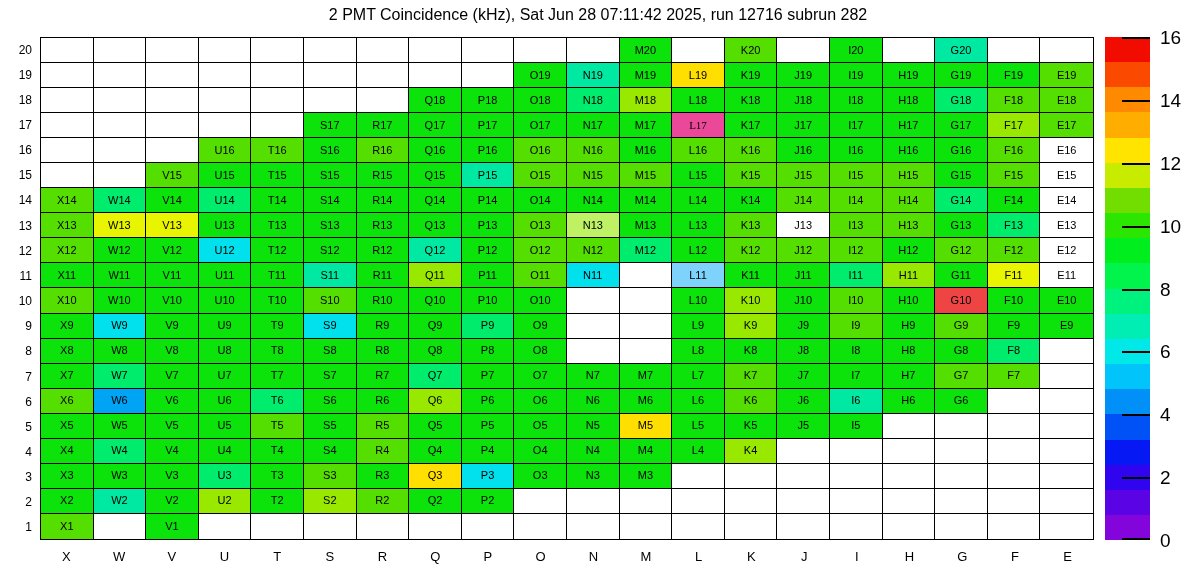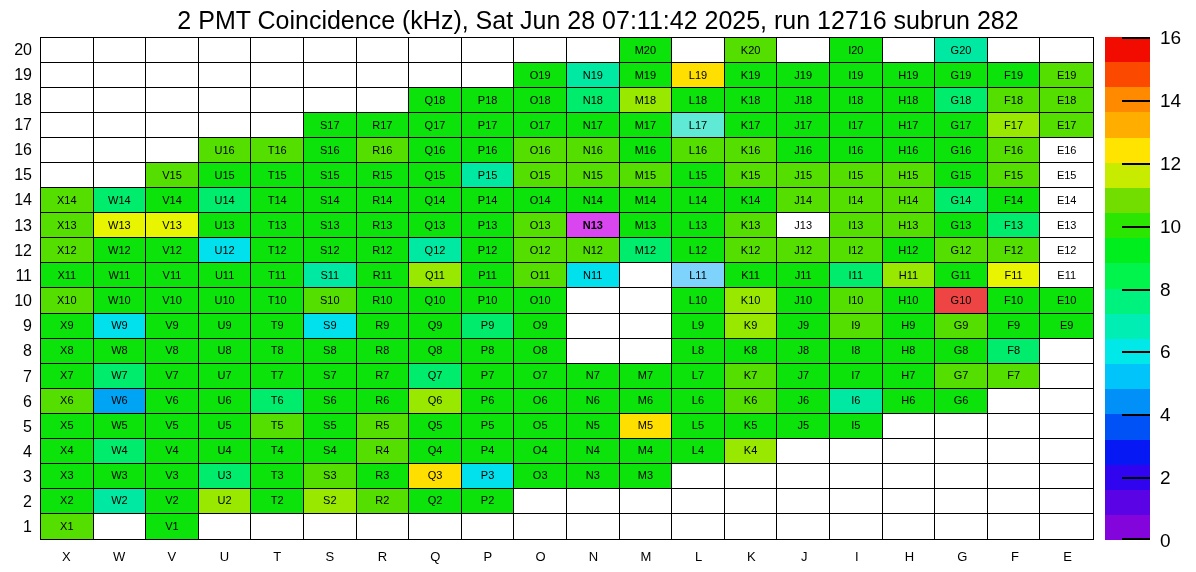--- a/index.html
+++ b/index.html
@@ -1,28 +1,28 @@
 <!DOCTYPE html>
 <html><head>
 <meta charset="utf-8">
 <style>
   html,body{margin:0;padding:0;background:#fff;}
   body{width:1196px;height:572px;overflow:hidden;font-family:"Liberation Sans",sans-serif;color:#000;}
   .canvas{position:relative;width:1196px;height:572px;background:#fff;}
-  .title{position:absolute;top:6px;left:0;width:100%;text-align:center;font-size:25px;letter-spacing:0;white-space:nowrap;}
+  .title{position:absolute;top:6px;left:0;width:100%;text-align:center;font-size:16px;letter-spacing:0;white-space:nowrap;}
   .grid{position:absolute;left:40px;top:37px;width:1054px;height:503px;
         display:grid;grid-template-columns:repeat(20,1fr);grid-template-rows:repeat(20,1fr);
         border:1px solid #000;box-sizing:border-box;background:#fff;}
   .cell{border-right:1px solid #000;border-bottom:1px solid #000;box-sizing:border-box;
         display:flex;align-items:center;justify-content:center;
         font-size:11px;line-height:1;overflow:hidden;}
   .grid > .cell:nth-child(20n){border-right:0;}
   .grid > .cell:nth-last-child(-n+20){border-bottom:0;}
   .row-label{position:absolute;left:0;width:32px;display:flex;align-items:center;justify-content:flex-end;
-             font-size:16px;}
+             font-size:12px;}
   .col-label{position:absolute;top:547px;height:18px;display:flex;align-items:center;justify-content:center;
              font-size:13px;}
   .colorbar{position:absolute;left:1105px;top:37px;width:45px;height:503px;display:flex;flex-direction:column;}
   .band{flex:1 1 auto;}
   .cbar-tick{position:absolute;height:2px;background:#000;}
   .cbar-label{position:absolute;font-size:19px;transform:translateY(-50%);line-height:1;}
 </style>
 </head>
 <body>
 
@@ -116,21 +116,21 @@
       <div class="cell" style="background: rgb(255, 255, 255);"></div>
       <div class="cell" style="background: rgb(255, 255, 255);"></div>
       <div class="cell" style="background: rgb(255, 255, 255);"></div>
       <div class="cell" style="background: rgb(11, 227, 11);">S17</div>
       <div class="cell" style="background: rgb(11, 227, 11);">R17</div>
       <div class="cell" style="background: rgb(11, 227, 11);">Q17</div>
       <div class="cell" style="background: rgb(11, 227, 11);">P17</div>
       <div class="cell" style="background: rgb(11, 227, 11);">O17</div>
       <div class="cell" style="background: rgb(11, 227, 11);">N17</div>
       <div class="cell" style="background: rgb(11, 227, 11);">M17</div>
-      <div class="cell" style="background: #5eead4;">L17</div>
+      <div class="cell" style="background: #ec4899; font-family: Liberation Serif, serif;">L17</div>
       <div class="cell" style="background: rgb(11, 227, 11);">K17</div>
       <div class="cell" style="background: rgb(11, 227, 11);">J17</div>
       <div class="cell" style="background: rgb(11, 227, 11);">I17</div>
       <div class="cell" style="background: rgb(11, 227, 11);">H17</div>
       <div class="cell" style="background: rgb(11, 227, 11);">G17</div>
       <div class="cell" style="background: rgb(152, 232, 0);">F17</div>
       <div class="cell" style="background: rgb(85, 223, 0);">E17</div>
       <div class="cell" style="background: rgb(255, 255, 255);"></div>
       <div class="cell" style="background: rgb(255, 255, 255);"></div>
       <div class="cell" style="background: rgb(255, 255, 255);"></div>
@@ -194,21 +194,21 @@
       <div class="cell" style="background: rgb(85, 223, 0);">X13</div>
       <div class="cell" style="background: rgb(232, 244, 0);">W13</div>
       <div class="cell" style="background: rgb(232, 244, 0);">V13</div>
       <div class="cell" style="background: rgb(11, 227, 11);">U13</div>
       <div class="cell" style="background: rgb(11, 227, 11);">T13</div>
       <div class="cell" style="background: rgb(11, 227, 11);">S13</div>
       <div class="cell" style="background: rgb(11, 227, 11);">R13</div>
       <div class="cell" style="background: rgb(11, 227, 11);">Q13</div>
       <div class="cell" style="background: rgb(11, 227, 11);">P13</div>
       <div class="cell" style="background: rgb(85, 223, 0);">O13</div>
-      <div class="cell" style="background: #d946ef; font-weight: bold;">N13</div>
+      <div class="cell" style="background: #bef264;">N13</div>
       <div class="cell" style="background: rgb(11, 227, 11);">M13</div>
       <div class="cell" style="background: rgb(11, 227, 11);">L13</div>
       <div class="cell" style="background: rgb(85, 223, 0);">K13</div>
       <div class="cell" style="background: rgb(255, 255, 255);">J13</div>
       <div class="cell" style="background: rgb(85, 223, 0);">I13</div>
       <div class="cell" style="background: rgb(85, 223, 0);">H13</div>
       <div class="cell" style="background: rgb(11, 227, 11);">G13</div>
       <div class="cell" style="background: rgb(0, 236, 108);">F13</div>
       <div class="cell" style="background: rgb(255, 255, 255);">E13</div>
       <div class="cell" style="background: rgb(85, 223, 0);">X12</div>

